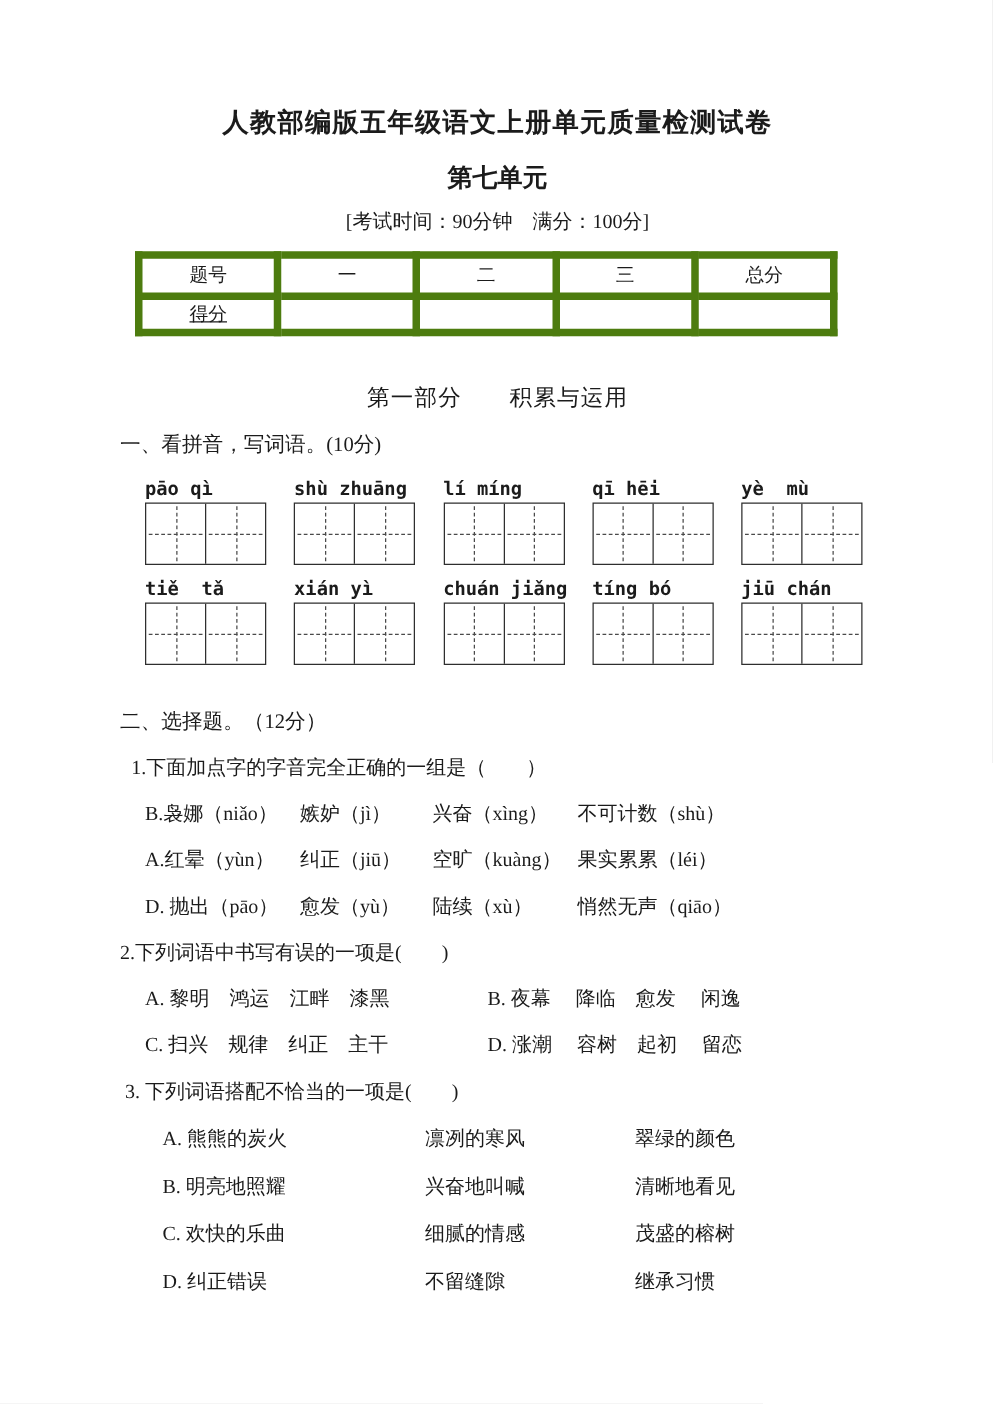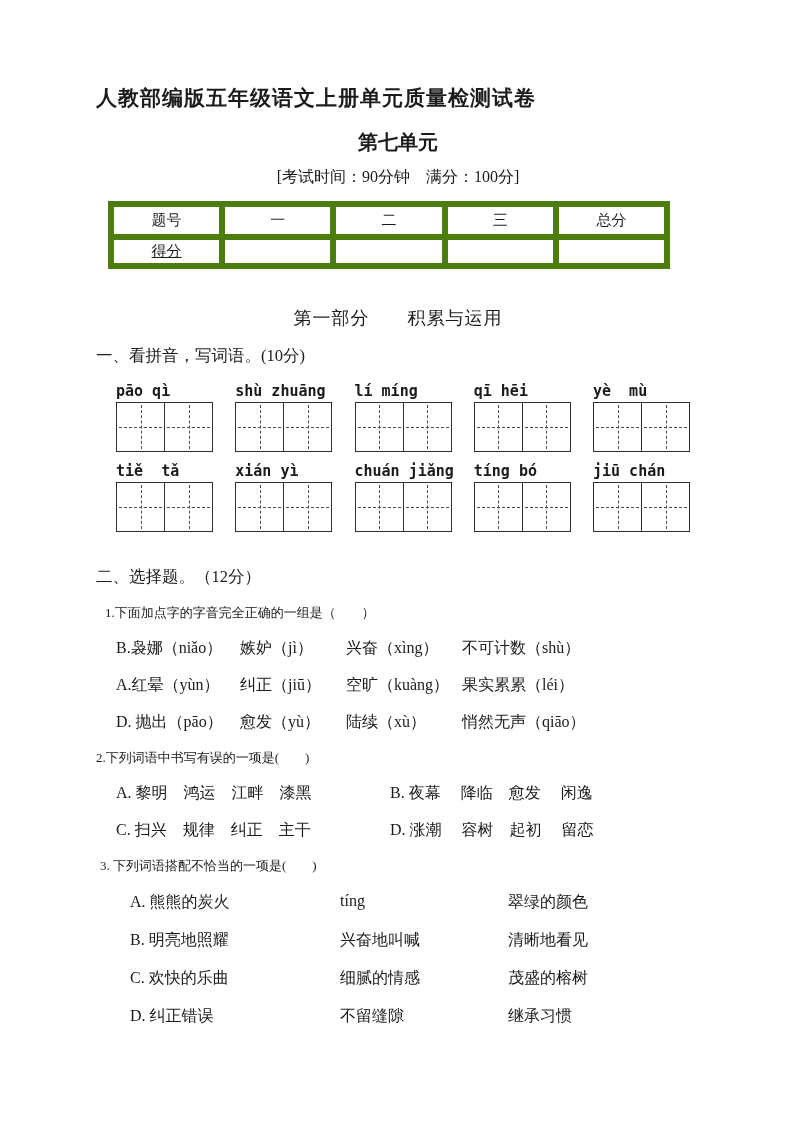--- a/index.html
+++ b/index.html
@@ -2,41 +2,41 @@
 <html><head>
 <meta charset="utf-8">
 <style>
   html,body{margin:0;padding:0;background:#e8e8e8;}
   .page{
     width:794px;height:1123px;background:#ffffff;margin:0 auto;
     box-sizing:border-box;padding:84px 94px 0 96px;
     font-family:"Liberation Serif","DejaVu Serif",serif;
     color:#1b1b1b;position:relative;overflow:hidden;
   }
-  .doc-title{font-size:21px;font-weight:bold;text-align:left;letter-spacing:1px;
+  .doc-title{font-size:21px;font-weight:bold;text-align:center;letter-spacing:1px;
     font-family:Liberation Sans, sans-serif;}
   .doc-subtitle{font-size:20px;font-weight:bold;text-align:center;margin-top:17px;
     font-family:"DejaVu Sans","Liberation Sans",sans-serif;}
   .exam-info{font-size:16px;text-align:center;margin-top:11px;}
   table.score{border-collapse:collapse;width:562px;margin:13px 0 0 12px;table-layout:fixed;}
   table.score td{border:6px solid #4d7c0f;text-align:center;font-size:15px;padding:0;}
   table.score tr.hdr td{height:27px;}
   table.score tr.scr td{height:23px;text-decoration:underline;}
   .part-heading{font-size:18px;text-align:center;margin-top:37px;letter-spacing:1px;}
   .stem-big{font-size:16.5px;margin-top:15px;white-space:pre;}
   .pin-row{display:flex;justify-content:space-between;padding:0 10px 0 20px;margin-top:13px;}
   .pz-group{width:97px;}
   .pz-label{font-size:15px;white-space:pre;height:22px;line-height:22px;
     font-family:"DejaVu Sans Mono","Liberation Mono",monospace;font-weight:bold;}
   .tzg{display:flex;border:1.6px solid #2e2e2e;height:50px;box-sizing:border-box;background:#fff;}
   .tzg-cell{flex:1;position:relative;}
   .tzg-cell + .tzg-cell{border-left:1.6px solid #2e2e2e;}
   .hl{position:absolute;left:2px;right:2px;top:50%;border-top:1.6px dashed #4a4a4a;}
   .vl{position:absolute;top:2px;bottom:2px;left:50%;border-left:1.6px dashed #4a4a4a;}
-  .q-stem{font-size:13px;margin-top:16px;white-space:pre;}
+  .q-stem{font-size:16px;margin-top:16px;white-space:pre;}
   .q1-stem{padding-left:9px;}
   .q3-stem{padding-left:4px;}
   .opt-grid4{display:grid;grid-template-columns:124px 106px 116px auto;
     padding-left:20px;margin-top:16px;font-size:16px;white-space:pre;}
   .opt-grid2{display:grid;grid-template-columns:274px auto;
     padding-left:20px;margin-top:16px;font-size:16px;white-space:pre;}
   .opt-grid3{display:grid;grid-template-columns:210px 168px auto;
     padding-left:34px;margin-top:17px;font-size:16px;white-space:pre;}
 </style>
 </head>
@@ -238,21 +238,21 @@
   </div>
   <div class="opt-grid2">
     <span>C. 扫兴　规律　纠正　主干</span>
     <span>D. 涨潮　 容树　起初　 留恋</span>
   </div>
 
   <div class="q-stem q3-stem">3. 下列词语搭配不恰当的一项是(　　)</div>
 
   <div class="opt-grid3">
     <span>A. 熊熊的炭火</span>
-    <span>tíng</span>
+    <span>凛冽的寒风</span>
     <span>翠绿的颜色</span>
   </div>
   <div class="opt-grid3">
     <span>B. 明亮地照耀</span>
     <span>兴奋地叫喊</span>
     <span>清晰地看见</span>
   </div>
   <div class="opt-grid3">
     <span>C. 欢快的乐曲</span>
     <span>细腻的情感</span>

